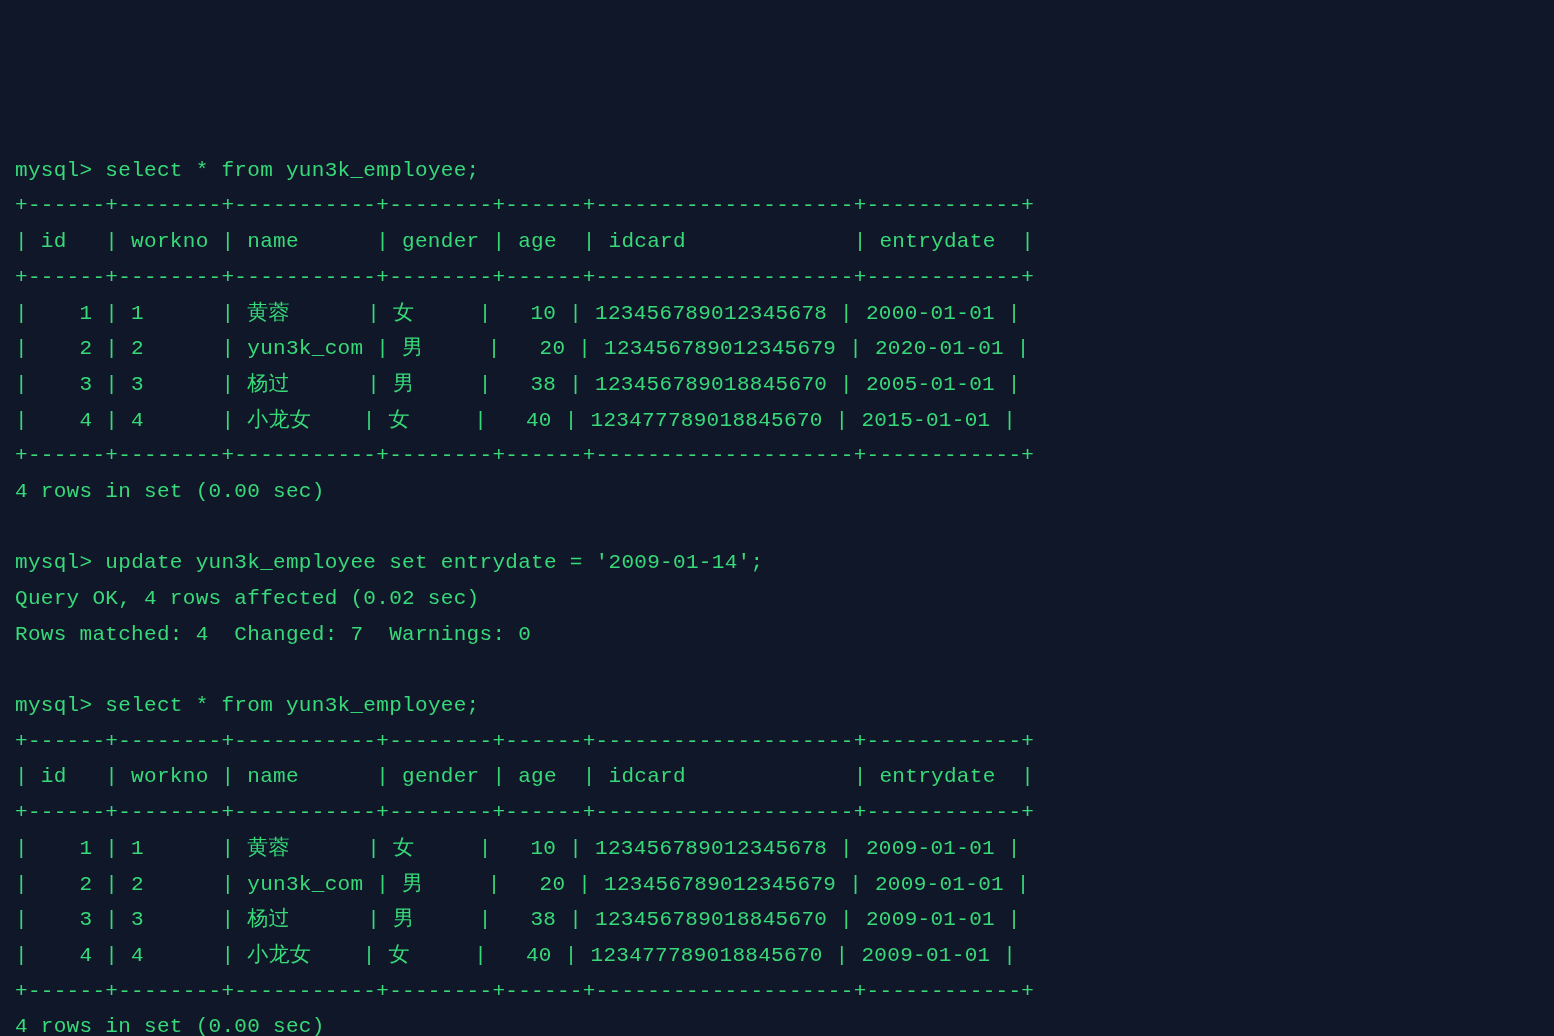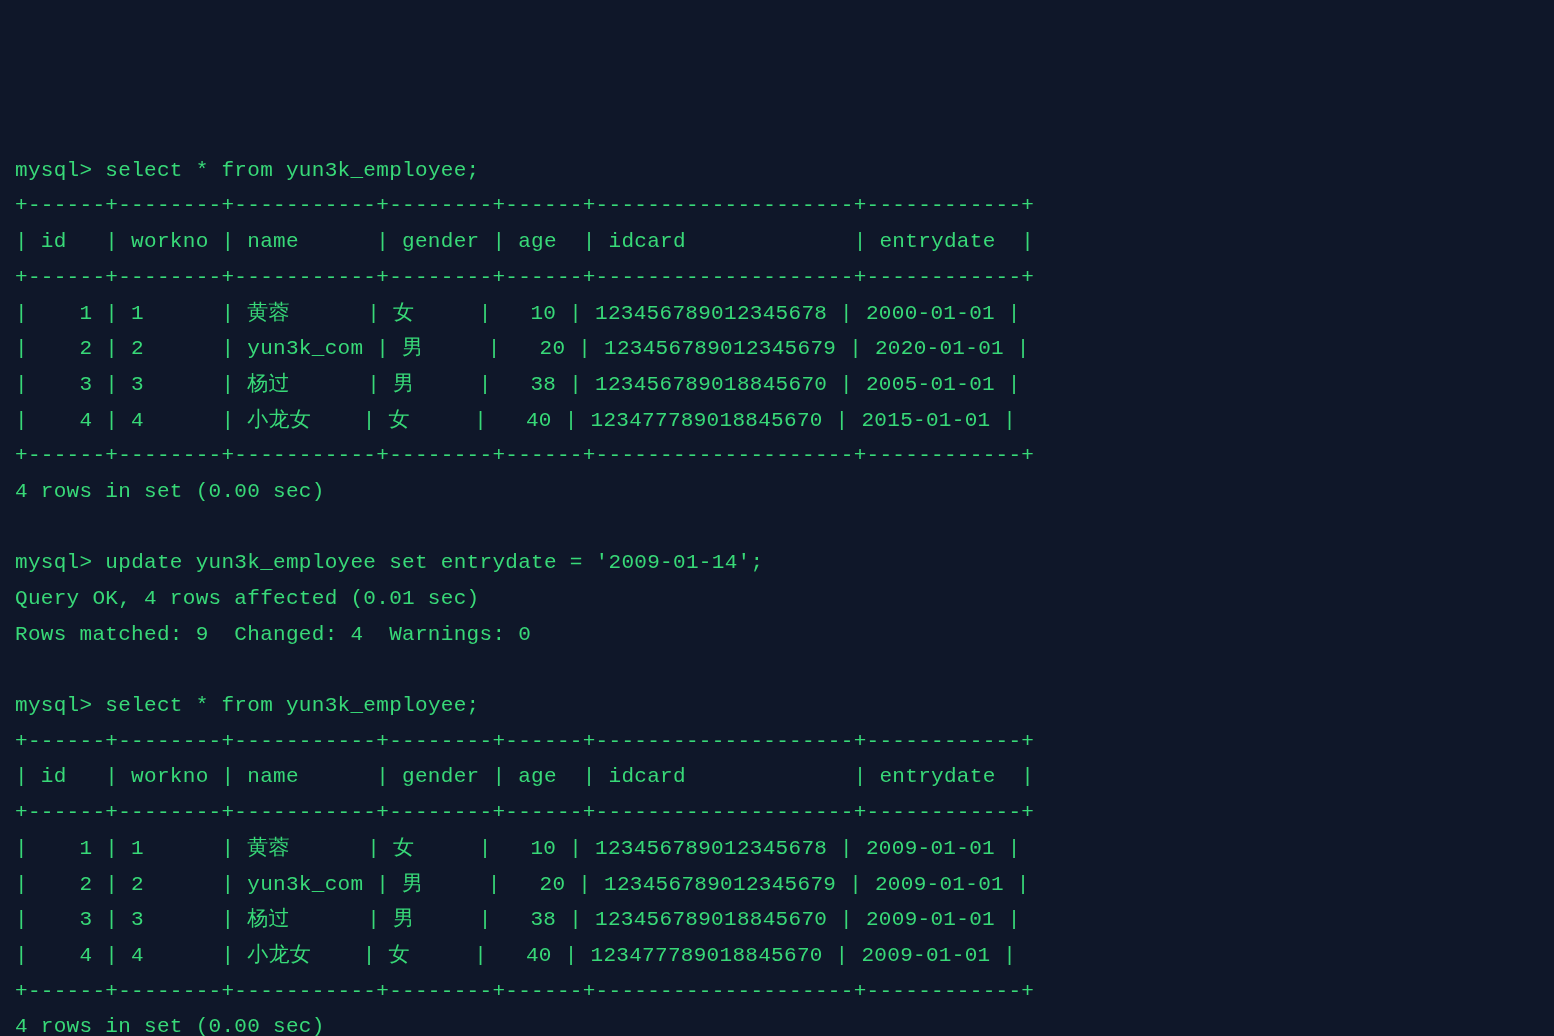--- a/index.html
+++ b/index.html
@@ -31,22 +31,22 @@
 <span>| id   | workno | name      | gender | age  | idcard             | entrydate  |</span>
 <span>+------+--------+-----------+--------+------+--------------------+------------+</span>
 <span>|    1 | 1      | 黄蓉      | 女     |   10 | 123456789012345678 | 2000-01-01 |</span>
 <span>|    2 | 2      | yun3k_com | 男     |   20 | 123456789012345679 | 2020-01-01 |</span>
 <span>|    3 | 3      | 杨过      | 男     |   38 | 123456789018845670 | 2005-01-01 |</span>
 <span>|    4 | 4      | 小龙女    | 女     |   40 | 123477789018845670 | 2015-01-01 |</span>
 <span>+------+--------+-----------+--------+------+--------------------+------------+</span>
 <span>4 rows in set (0.00 sec)</span>
 
 <span>mysql&gt;</span> <span>update yun3k_employee set entrydate = '2009-01-14';</span>
-<span>Query OK, 4 rows affected (0.01 sec)</span>
-<span>Rows matched: 9  Changed: 4  Warnings: 0</span>
+<span>Query OK, 4 rows affected (0.02 sec)</span>
+<span>Rows matched: 4  Changed: 7  Warnings: 0</span>
 
 <span>mysql&gt;</span> <span>select * from yun3k_employee;</span>
 <span>+------+--------+-----------+--------+------+--------------------+------------+</span>
 <span>| id   | workno | name      | gender | age  | idcard             | entrydate  |</span>
 <span>+------+--------+-----------+--------+------+--------------------+------------+</span>
 <span>|    1 | 1      | 黄蓉      | 女     |   10 | 123456789012345678 | 2009-01-01 |</span>
 <span>|    2 | 2      | yun3k_com | 男     |   20 | 123456789012345679 | 2009-01-01 |</span>
 <span>|    3 | 3      | 杨过      | 男     |   38 | 123456789018845670 | 2009-01-01 |</span>
 <span>|    4 | 4      | 小龙女    | 女     |   40 | 123477789018845670 | 2009-01-01 |</span>
 <span>+------+--------+-----------+--------+------+--------------------+------------+</span>

